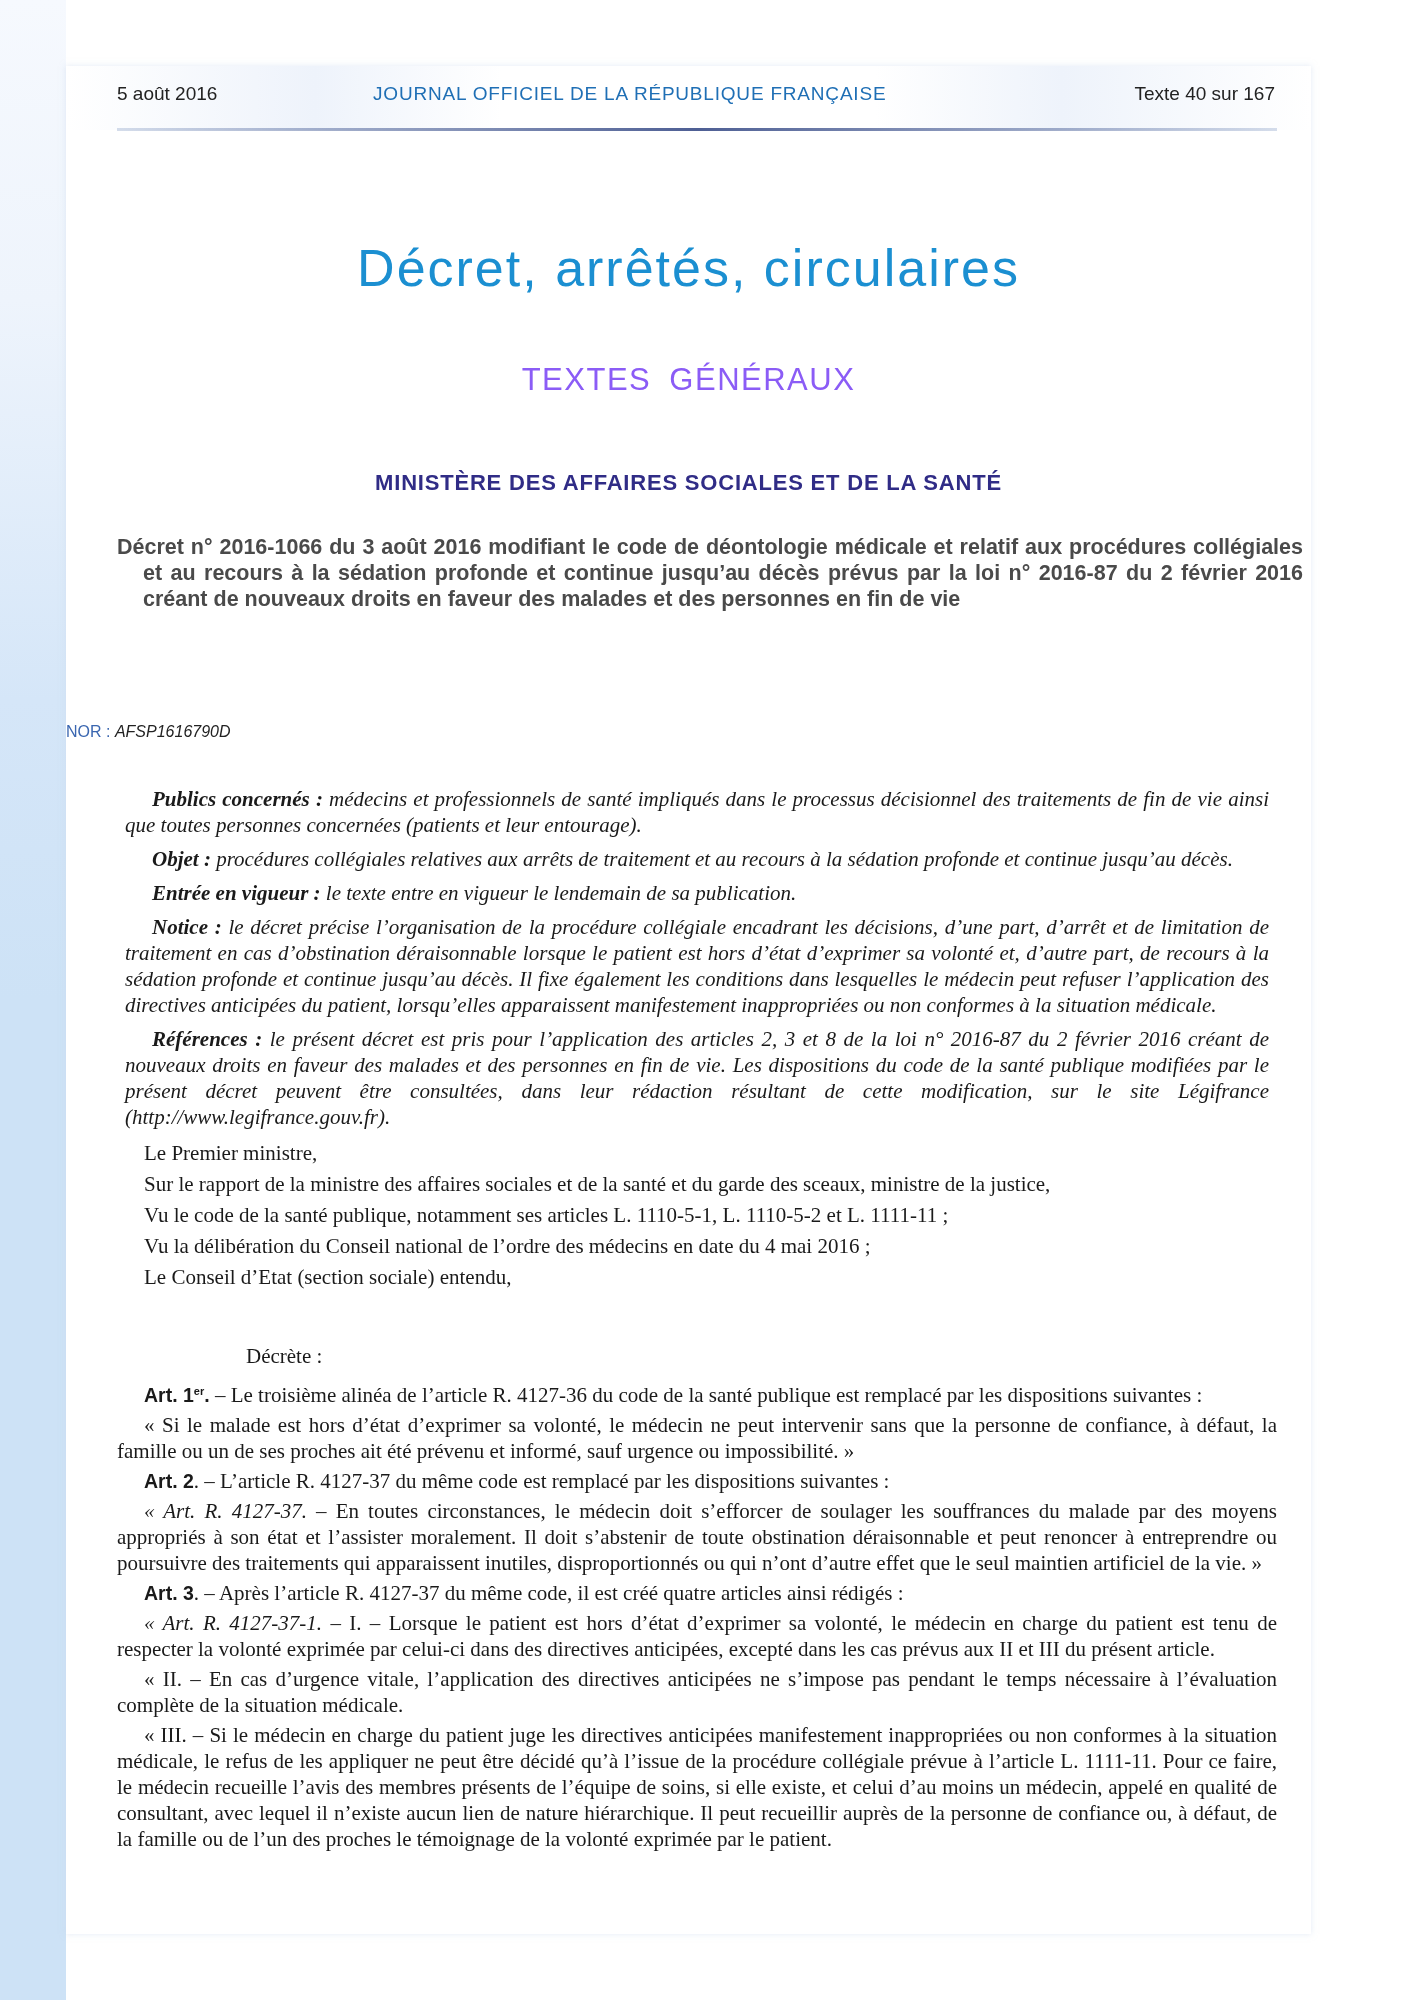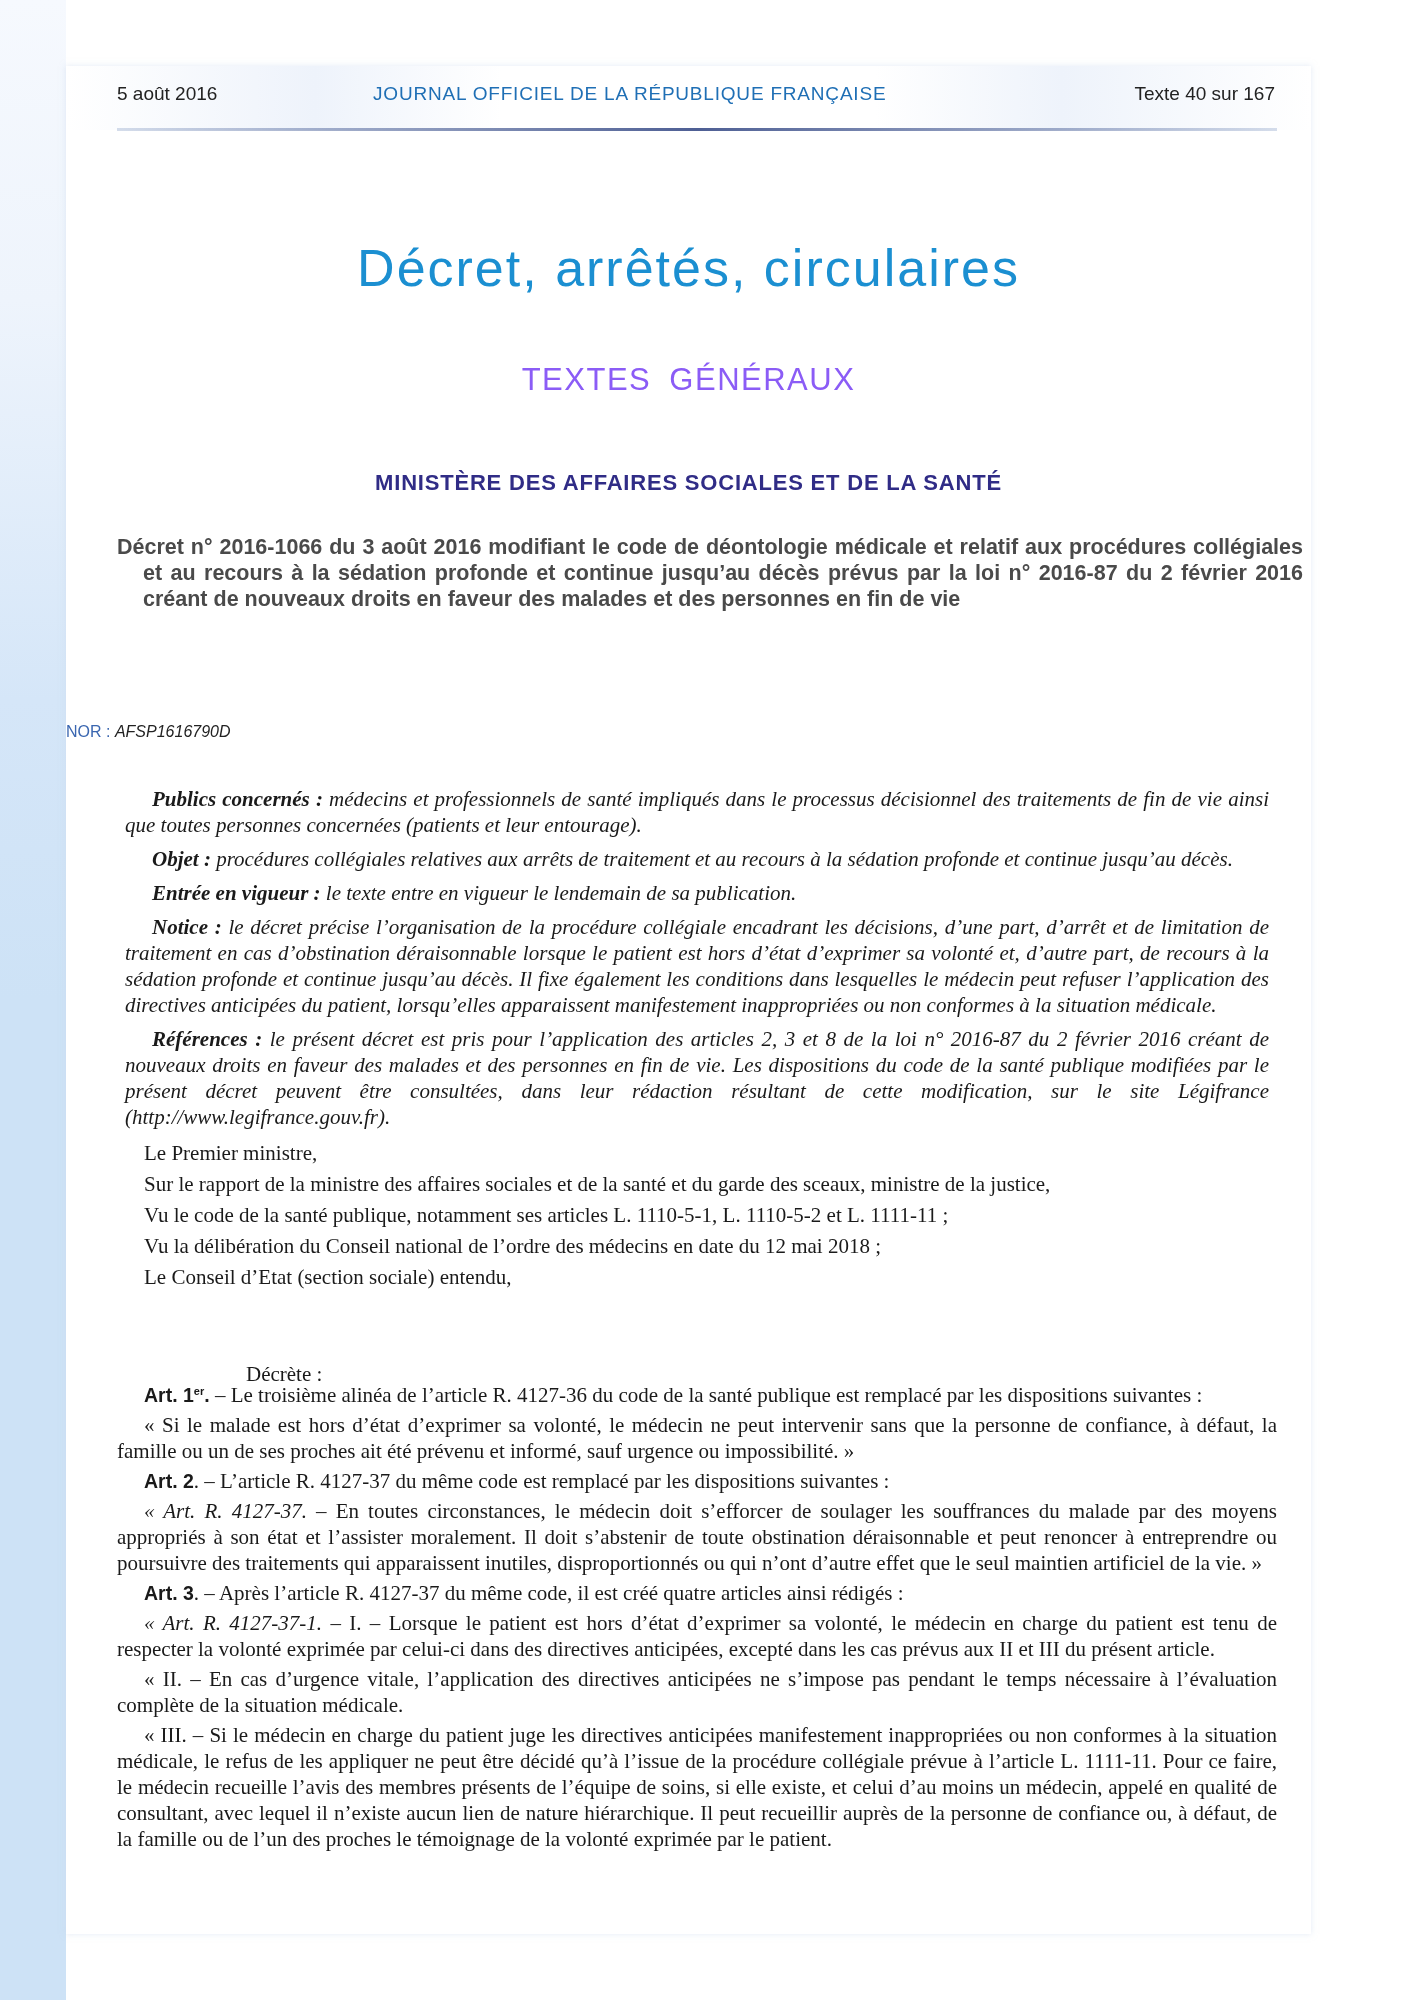--- a/index.html
+++ b/index.html
@@ -56,21 +56,21 @@
   .body-text {
     position: absolute; left: 51px; width: 1160px;
     font-family: "Liberation Serif", serif; color: #1a1a1a; font-size: 21px; line-height: 26px;
     text-align: justify;
   }
   .summary { top: 712px; font-style: italic; }
   .summary p { margin: 8px; text-indent: 27px; }
   .summary b { font-weight: bold; }
   .preamble { top: 1031px; margin-top: 43px; }
   .preamble p { margin: 0 0 5px 0; padding-left: 27px; }
-  .decrete { top: 1277px; left: 180px; width: auto; margin-top: 18px; }
+  .decrete { top: 1277px; left: 180px; width: auto; }
   .articles { top: 1311px; }
   .articles p { margin: 0 0 10px 0; text-indent: 27px; }
   .articles p.tight { margin-bottom: 4px; }
   .art-label { font-family: "Liberation Sans", sans-serif; font-weight: bold; font-size: 19.5px; }
   .art-label sup { font-size: 11px; }
   .ref-label { font-style: italic; }
 </style>
 </head>
 <body>
 
@@ -100,21 +100,21 @@
     <p><b>Objet :</b><span> procédures collégiales relatives aux arrêts de traitement et au recours à la sédation profonde et continue jusqu’au décès.</span></p>
     <p><b>Entrée en vigueur :</b><span> le texte entre en vigueur le lendemain de sa publication.</span></p>
     <p><b>Notice :</b><span> le décret précise l’organisation de la procédure collégiale encadrant les décisions, d’une part, d’arrêt et de limitation de traitement en cas d’obstination déraisonnable lorsque le patient est hors d’état d’exprimer sa volonté et, d’autre part, de recours à la sédation profonde et continue jusqu’au décès. Il fixe également les conditions dans lesquelles le médecin peut refuser l’application des directives anticipées du patient, lorsqu’elles apparaissent manifestement inappropriées ou non conformes à la situation médicale.</span></p>
     <p><b>Références :</b><span> le présent décret est pris pour l’application des articles 2, 3 et 8 de la loi n° 2016-87 du 2 février 2016 créant de nouveaux droits en faveur des malades et des personnes en fin de vie. Les dispositions du code de la santé publique modifiées par le présent décret peuvent être consultées, dans leur rédaction résultant de cette modification, sur le site Légifrance (http://www.legifrance.gouv.fr).</span></p>
   </div>
 
   <div class="body-text preamble">
     <p>Le Premier ministre,</p>
     <p>Sur le rapport de la ministre des affaires sociales et de la santé et du garde des sceaux, ministre de la justice,</p>
     <p>Vu le code de la santé publique, notamment ses articles L. 1110-5-1, L. 1110-5-2 et L. 1111-11 ;</p>
-    <p>Vu la délibération du Conseil national de l’ordre des médecins en date du 12 mai 2018 ;</p>
+    <p>Vu la délibération du Conseil national de l’ordre des médecins en date du 4 mai 2016 ;</p>
     <p>Le Conseil d’Etat (section sociale) entendu,</p>
   </div>
 
   <div class="body-text decrete">Décrète :</div>
 
   <div class="body-text articles">
     <p class="tight"><span class="art-label"><span>Art. 1</span><sup>er</sup><span>.</span></span><span> – Le troisième alinéa de l’article R. 4127-36 du code de la santé publique est remplacé par les dispositions suivantes :</span></p>
     <p class="tight">« Si le malade est hors d’état d’exprimer sa volonté, le médecin ne peut intervenir sans que la personne de confiance, à défaut, la famille ou un de ses proches ait été prévenu et informé, sauf urgence ou impossibilité. »</p>
     <p class="tight"><span class="art-label">Art. 2</span><span>. – L’article R. 4127-37 du même code est remplacé par les dispositions suivantes :</span></p>
     <p class="tight"><span class="ref-label">« Art. R. 4127-37.</span><span> – En toutes circonstances, le médecin doit s’efforcer de soulager les souffrances du malade par des moyens appropriés à son état et l’assister moralement. Il doit s’abstenir de toute obstination déraisonnable et peut renoncer à entreprendre ou poursuivre des traitements qui apparaissent inutiles, disproportionnés ou qui n’ont d’autre effet que le seul maintien artificiel de la vie. »</span></p>

